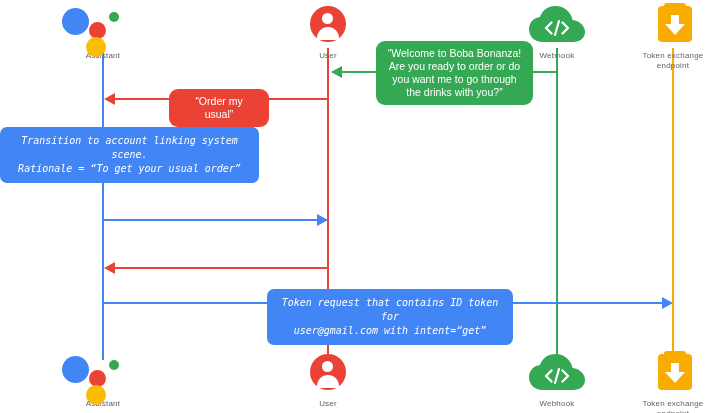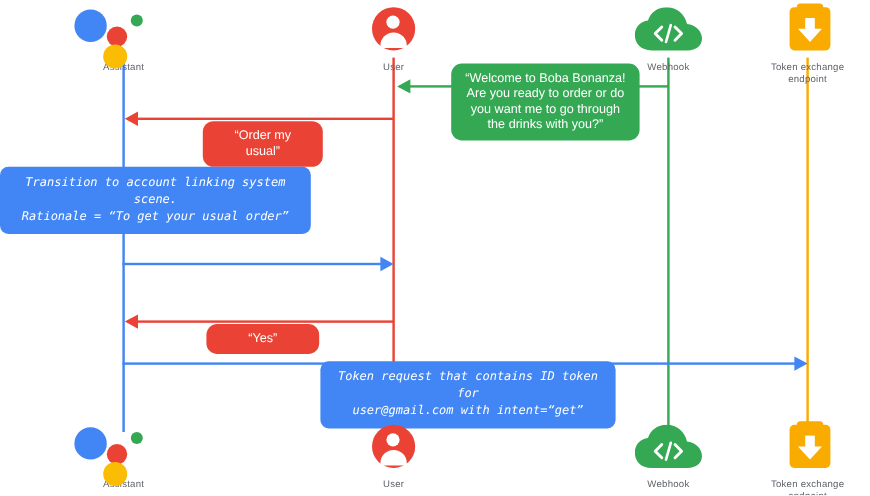--- a/index.html
+++ b/index.html
@@ -111,21 +111,20 @@
   .arrow-head.right { border-left: 11px solid currentColor; }
 
   
   .bubble {
     position: absolute;
     border-radius: 9px;
     color: #ffffff;
     text-align: center;
     box-sizing: border-box;
     white-space: pre-line;
-    margin-top: 12px;
   }
   .bubble.chat {
     font-size: 10.5px;
     line-height: 13px;
     padding: 6px 10px;
   }
   .bubble.mono {
     font-family: "DejaVu Sans Mono", monospace;
     font-style: italic;
     font-size: 10px;
@@ -205,21 +204,20 @@
 
   <div class="arrow-line" style="left:102px; top:170px; width:2px; background:#4285F4;"></div>
   <div class="bubble mono" style="left:0px; top:127px; width:259px; background:#4285F4;">Transition to account linking system scene.
 Rationale = “To get your usual order”</div>
 
   <div class="arrow-line" style="left:102px; top:219px; width:216px; background:#4285F4;"></div>
   <div class="arrow-head right" style="left:317px; top:214px; color:#4285F4;"></div>
 
   <div class="arrow-line" style="left:108px; top:267px; width:220px; background:#EA4335;"></div>
   <div class="arrow-head left" style="left:104px; top:262px; color:#EA4335;"></div>
-  <div class="bubble pill" style="left:172px; top:258px; width:94px; background:#EA4335;">“Yes”</div>
 
   <div class="arrow-line" style="left:102px; top:302px; width:561px; background:#4285F4;"></div>
   <div class="arrow-head right" style="left:662px; top:297px; color:#4285F4;"></div>
   <div class="bubble mono" style="left:267px; top:289px; width:246px; background:#4285F4;">Token request that contains ID token for
 user@gmail.com with intent=“get”</div>
 
   <div class="actor" style="left:48px; top:352px;">
     <div class="actor-icon">
       <span class="gdot blue"></span>
       <span class="gdot red"></span>

